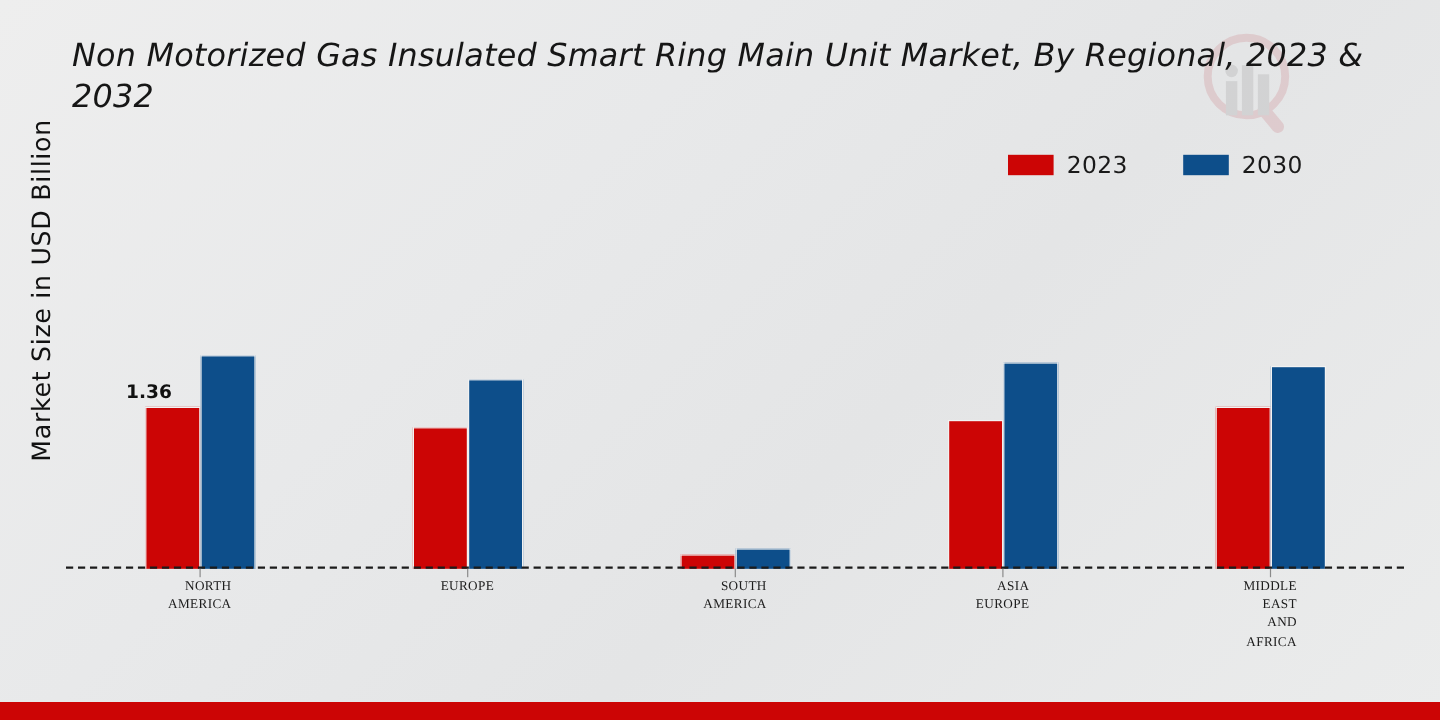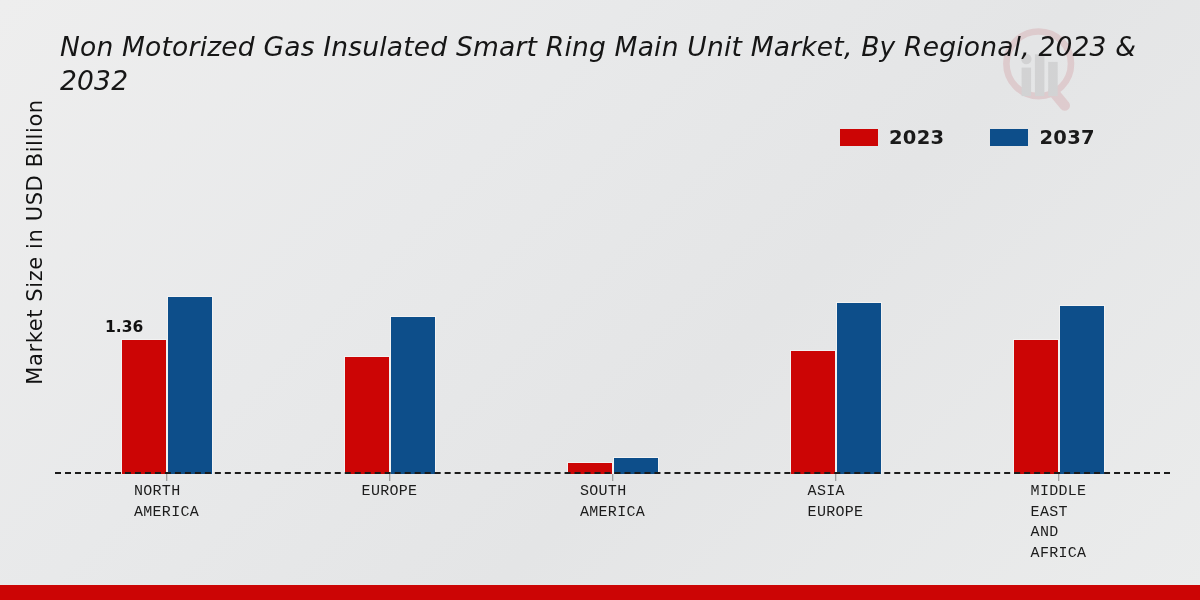--- a/index.html
+++ b/index.html
@@ -63,21 +63,20 @@
   }
 
   
   #legend {
     position: absolute;
     left: 840px;
     top: 126px;
     display: flex;
     align-items: flex-end;
     gap: 46px;
-    font-weight: bold;
   }
   .legend-item {
     display: flex;
     align-items: center;
     gap: 11px;
   }
   .legend-swatch {
     width: 38px;
     height: 17px;
     display: block;
@@ -150,25 +149,25 @@
     color: #111111;
     font-family: "DejaVu Sans", sans-serif;
     white-space: nowrap;
   }
 
   .cat-label {
     position: absolute;
     top: 332px;
     left: 50%;
     transform: translateX(-50%);
-    text-align: left;
-    font-size: 15px;
+    text-align: right;
+    font-size: 11px;
     line-height: 1.38;
     color: #1c1c1c;
-    font-family: Liberation Mono, monospace;
+    font-family: Liberation Serif, serif;
     letter-spacing: 0.3px;
     white-space: pre-line;
   }
 
   
   #footer-bar {
     position: absolute;
     left: 0;
     bottom: 0;
     width: 1200px;
@@ -194,21 +193,21 @@
 
   <div id="y-axis-title">Market Size in USD Billion</div>
 
   <div id="legend">
     <div class="legend-item">
       <span class="legend-swatch bar-2023"></span>
       <span class="legend-label">2023</span>
     </div>
     <div class="legend-item">
       <span class="legend-swatch bar-2032"></span>
-      <span class="legend-label">2037</span>
+      <span class="legend-label">2030</span>
     </div>
   </div>
 
   <div id="plot">
 
     <div class="group" style="left:28px; width:167px;">
       <div class="bars">
         <div class="bar bar-2023" style="height:135px;"></div>
         <div class="bar bar-2032" style="height:178px;"></div>
       </div>

